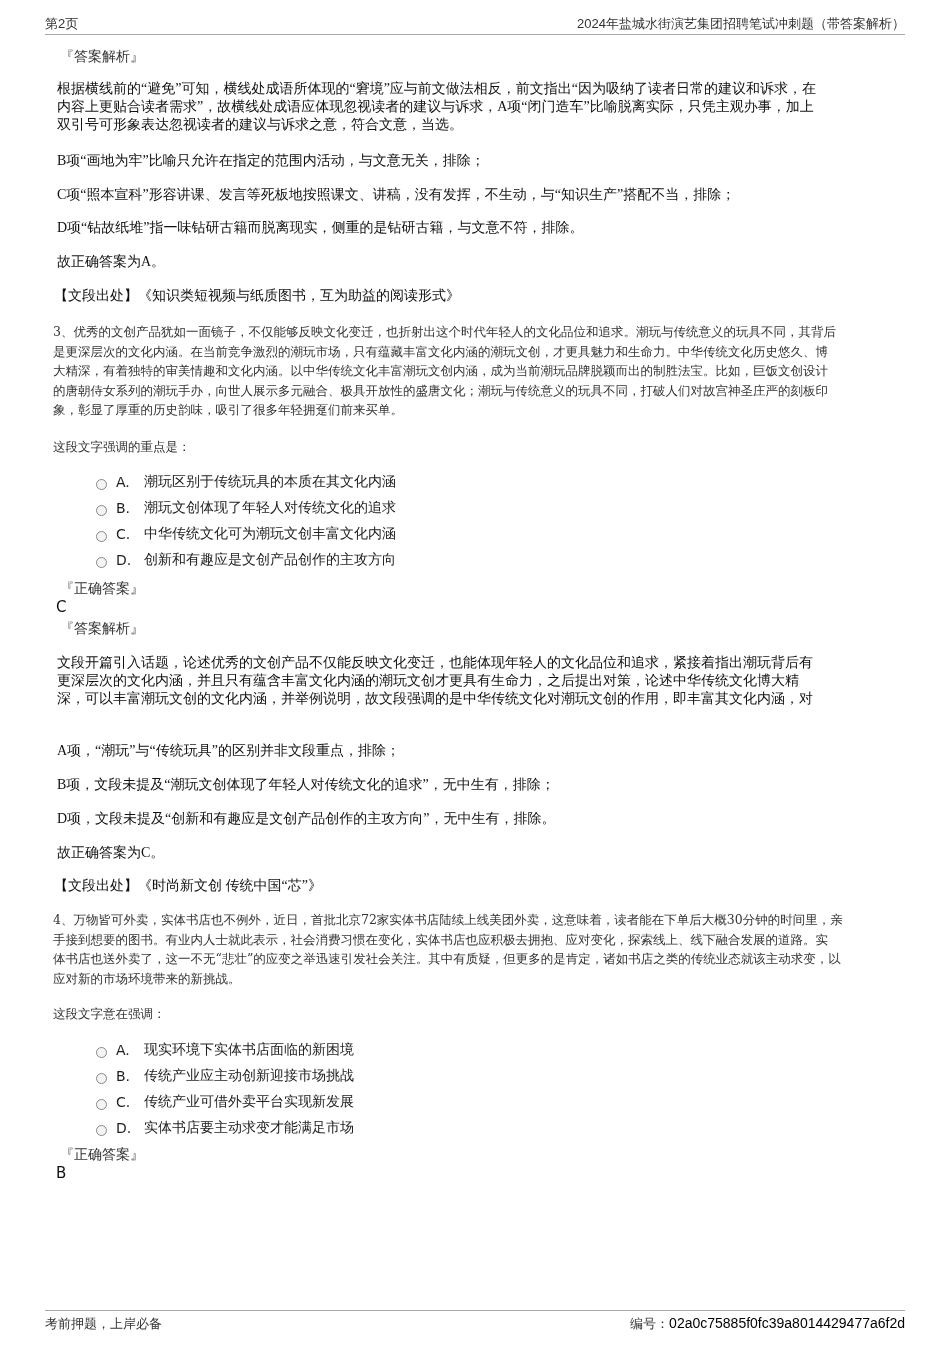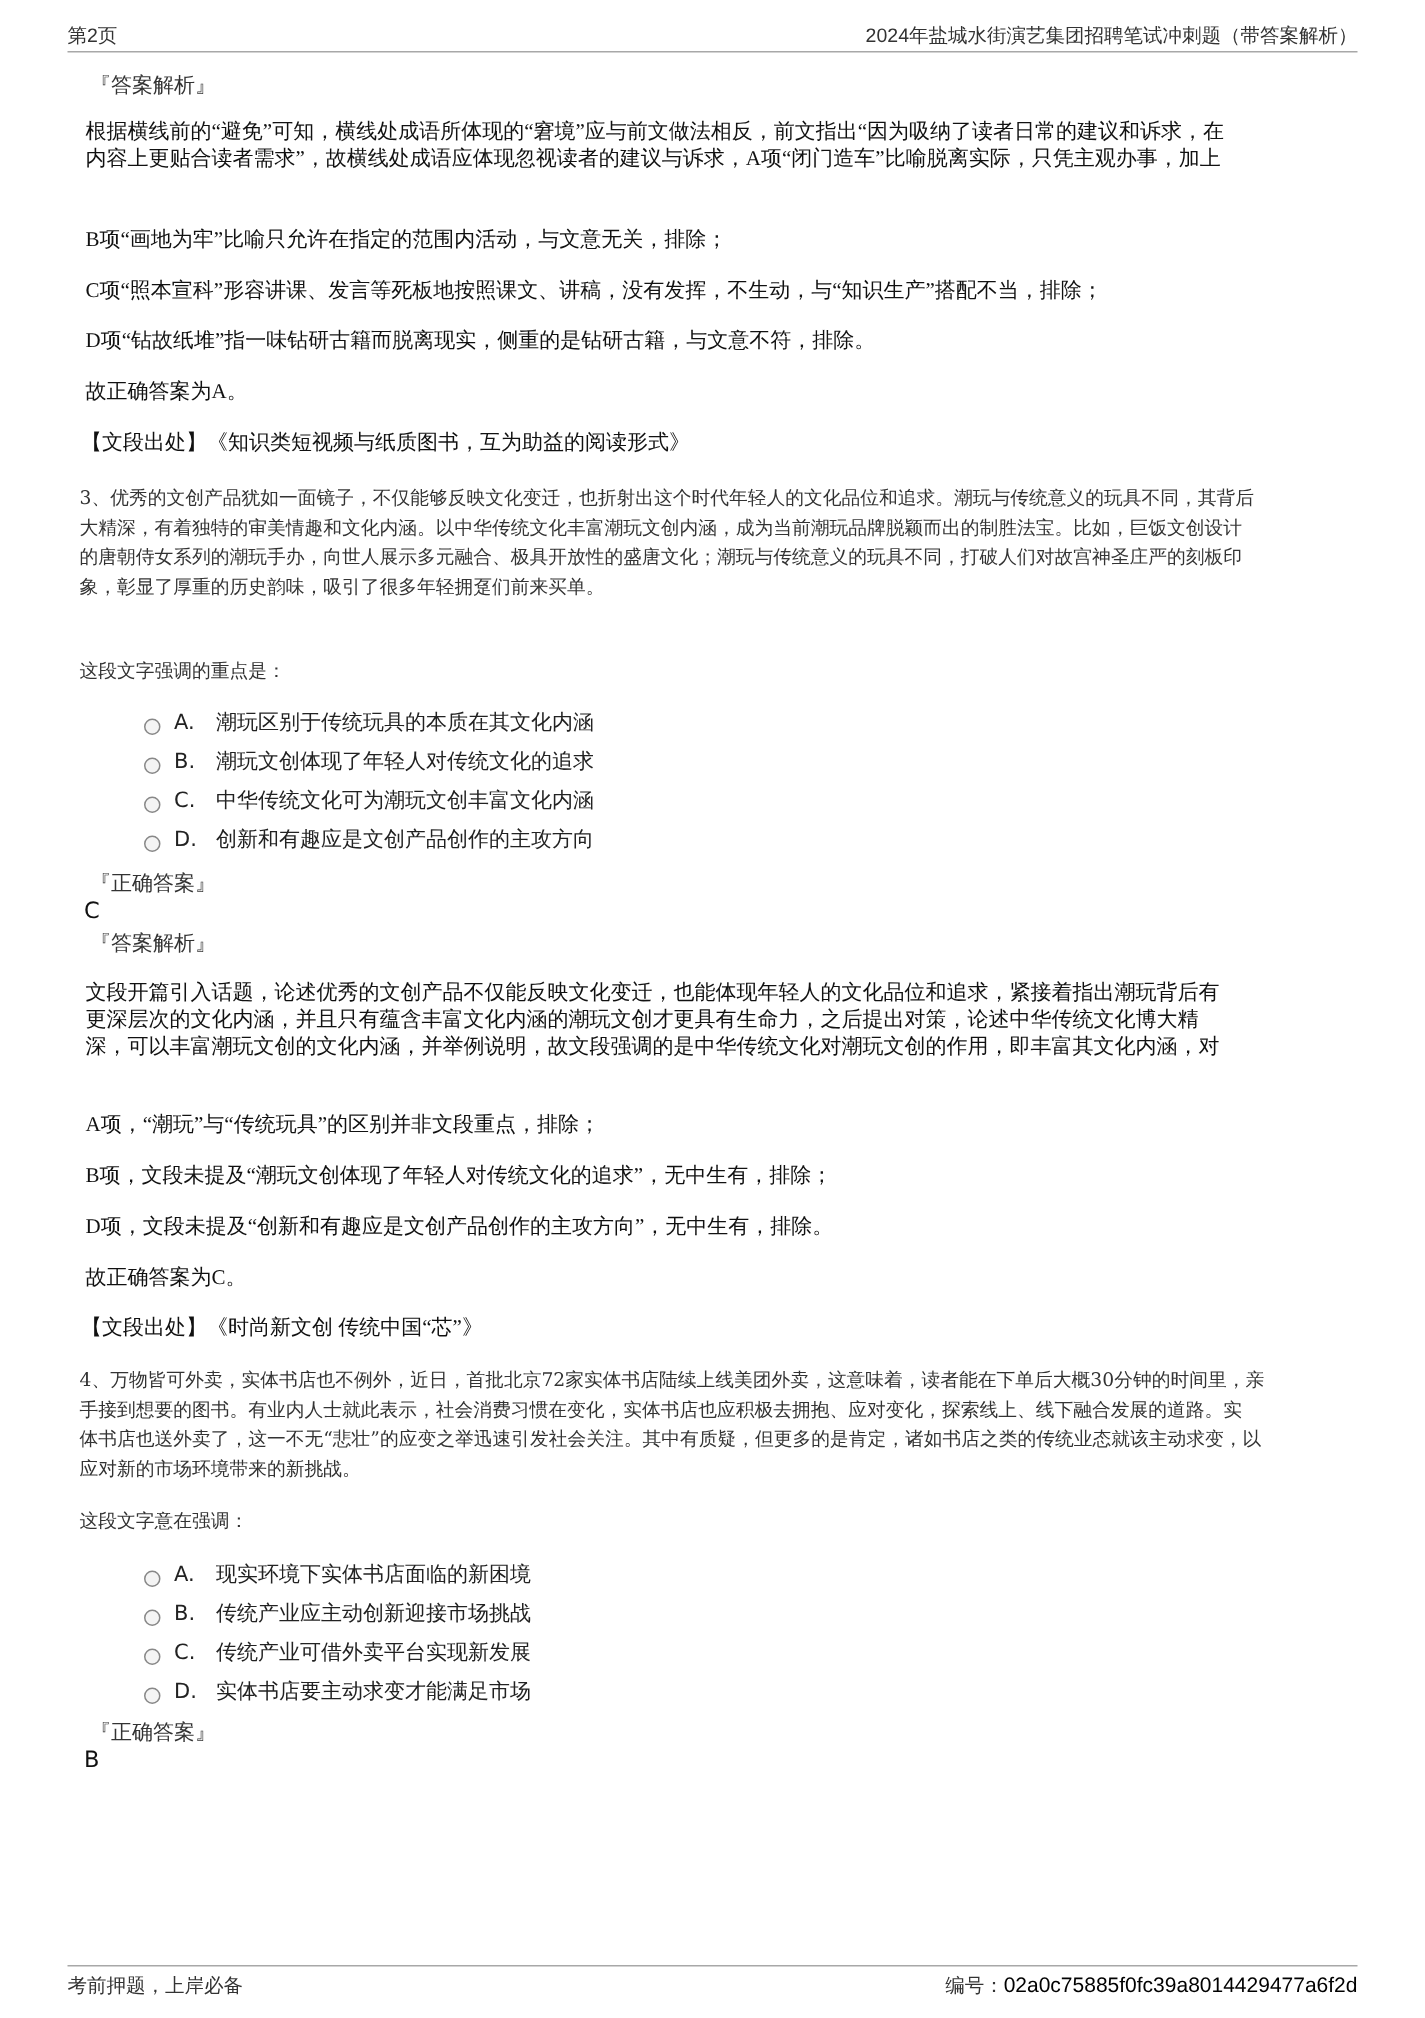--- a/index.html
+++ b/index.html
@@ -26,29 +26,31 @@
 
 <div class="abs hdr">
   <span class="l">第2页</span>
   <span class="r">2024年盐城水街演艺集团招聘笔试冲刺题（带答案解析）</span>
 </div>
 
 <div class="abs bracket" style="left:60px;top:48px;">『答案解析』</div>
 <div class="abs para" style="left:57px;top:80px;width:840px;">
   <div>根据横线前的“避免”可知，横线处成语所体现的“窘境”应与前文做法相反，前文指出“因为吸纳了读者日常的建议和诉求，在</div>
   <div>内容上更贴合读者需求”，故横线处成语应体现忽视读者的建议与诉求，A项“闭门造车”比喻脱离实际，只凭主观办事，加上</div>
+  <div>双引号可形象表达忽视读者的建议与诉求之意，符合文意，当选。</div>
 </div>
 <div class="abs para" style="left:57px;top:152px;">B项“画地为牢”比喻只允许在指定的范围内活动，与文意无关，排除；</div>
 <div class="abs para" style="left:57px;top:186px;">C项“照本宣科”形容讲课、发言等死板地按照课文、讲稿，没有发挥，不生动，与“知识生产”搭配不当，排除；</div>
 <div class="abs para" style="left:57px;top:219px;">D项“钻故纸堆”指一味钻研古籍而脱离现实，侧重的是钻研古籍，与文意不符，排除。</div>
 <div class="abs para" style="left:57px;top:253px;">故正确答案为A。</div>
 <div class="abs para" style="left:54px;top:287px;">【文段出处】《知识类短视频与纸质图书，互为助益的阅读形式》</div>
 
 <div class="abs small" style="left:53px;top:322px;width:850px;">
   <div>3、优秀的文创产品犹如一面镜子，不仅能够反映文化变迁，也折射出这个时代年轻人的文化品位和追求。潮玩与传统意义的玩具不同，其背后</div>
+  <div>是更深层次的文化内涵。在当前竞争激烈的潮玩市场，只有蕴藏丰富文化内涵的潮玩文创，才更具魅力和生命力。中华传统文化历史悠久、博</div>
   <div>大精深，有着独特的审美情趣和文化内涵。以中华传统文化丰富潮玩文创内涵，成为当前潮玩品牌脱颖而出的制胜法宝。比如，巨饭文创设计</div>
   <div>的唐朝侍女系列的潮玩手办，向世人展示多元融合、极具开放性的盛唐文化；潮玩与传统意义的玩具不同，打破人们对故宫神圣庄严的刻板印</div>
   <div>象，彰显了厚重的历史韵味，吸引了很多年轻拥趸们前来买单。</div>
 </div>
 <div class="abs small" style="left:53px;top:437px;">这段文字强调的重点是：</div>
 
 <div class="abs opt" style="top:470px;">
   <span class="radio"></span>
   <span class="k">A.</span>
   <span class="t">潮玩区别于传统玩具的本质在其文化内涵</span>

